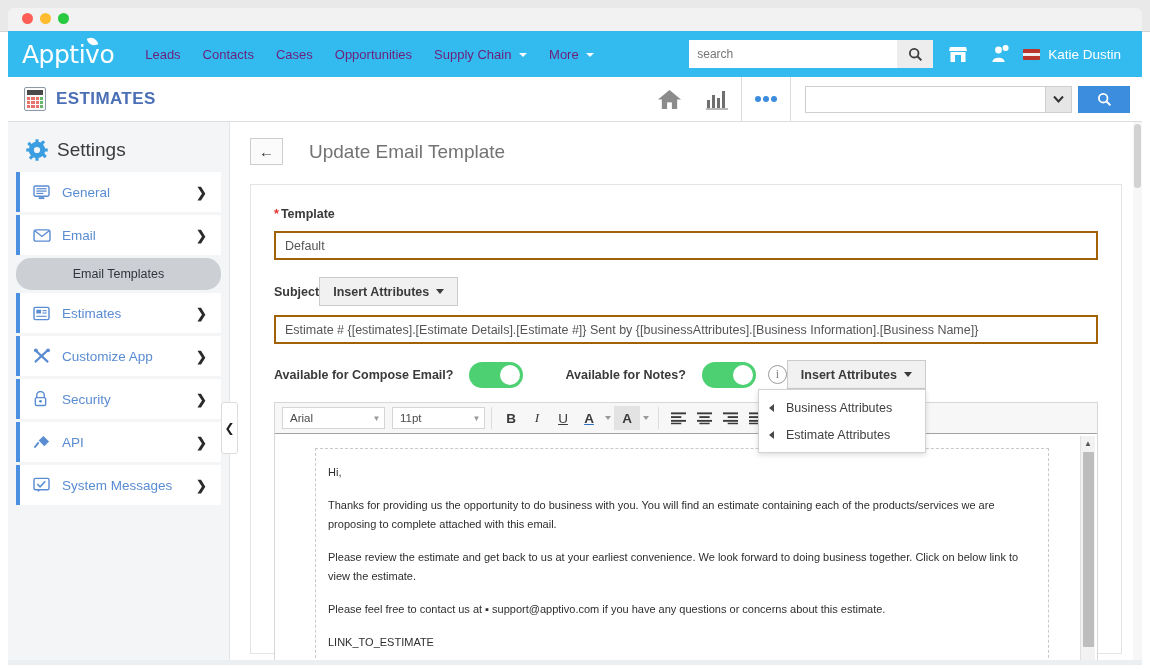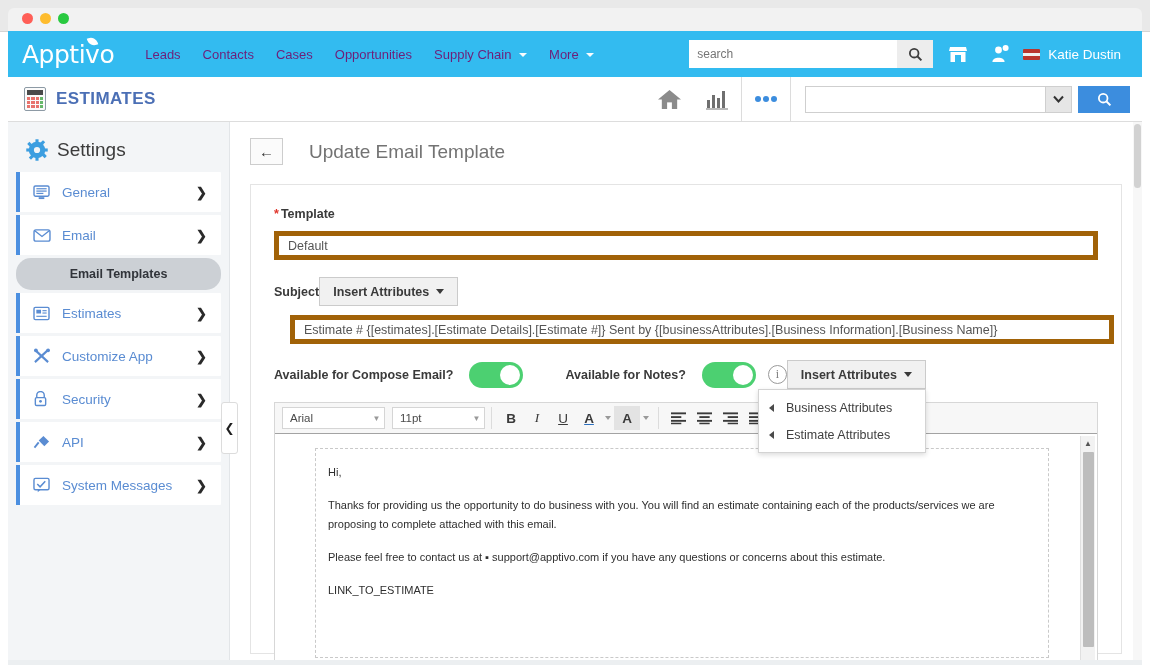--- a/index.html
+++ b/index.html
@@ -137,21 +137,21 @@
     background: #4b8fe0;
   }
   .side-item .si-icon { width: 22px; display: flex; align-items: center; }
   .side-item .si-label {
     color: #5a8cd2; font-size: 13.5px; margin-left: 7px; flex: 1;
   }
   .side-item .si-arrow { margin-right: 14px; color: #2a2a2a; font-size: 13px; font-weight: bold; }
   .side-sub {
     height: 32px; background: #ccd0d5; margin-bottom: 3px;
     display: flex; align-items: center; justify-content: center;
-    color: #31343a; font-size: 12.5px; font-weight: bold; cursor: pointer; border-radius: 15px;
+    color: #31343a; font-size: 12.5px; font-weight: normal; cursor: pointer; border-radius: 15px;
   }
   #sidebar-collapse {
     position: absolute; right: -9px; top: 280px; width: 17px; height: 52px;
     background: #ffffff; border: 1px solid #dcdcdc; border-radius: 3px;
     display: flex; align-items: center; justify-content: center;
     font-size: 12px; color: #1f1f1f; cursor: pointer; z-index: 5;
   }
 
   
   #main { flex: 1; position: relative; background: #ffffff; overflow: hidden; }
@@ -163,21 +163,21 @@
   }
   #page-title { font-size: 19px; color: #737373; margin-left: 26px; }
 
   #form-card {
     margin: 19px 20px 0 20px; border: 1px solid #e4e4e4; background: #fff;
     height: 470px; position: relative; padding: 22px 23px 0 23px;
   }
   .field-label { font-size: 12.5px; font-weight: bold; color: #3a3a3a; }
   .req-star { color: #e0352b; margin-right: 2px; }
   .text-input {
-    width: 100%; height: 29px; border: 5px solid #a16207; background: #fff;
+    width: 100%; height: 29px; border: 2px solid #a16207; background: #fff;
     padding: 0 9px; font-size: 12.5px; color: #555; outline: none;
     font-family: "Liberation Sans", sans-serif;
   }
   .row-between { display: flex; align-items: center; }
   .attr-btn {
     height: 29px; padding: 0 13px; background: #f1f1f1; border: 1px solid #cbcbcb;
     font-size: 12.5px; font-weight: bold; color: #3a3a3a; cursor: pointer;
     display: flex; align-items: center; font-family: "Liberation Sans", sans-serif;
   }
   .attr-btn .caret {
@@ -557,21 +557,21 @@
 
         
         <div class="row-between" style="margin-top:17px; position:relative;">
           <div class="field-label">Subject</div>
           <div class="attr-btn">
             <span>Insert Attributes</span>
             <span class="caret"></span>
           </div>
         </div>
 
-        <input class="text-input" style="margin-top: 9px; margin-left: 16px;" type="text" value="Estimate # {[estimates].[Estimate Details].[Estimate #]} Sent by {[businessAttributes].[Business Information].[Business Name]}">
+        <input class="text-input" style="margin-top: 9px;" type="text" value="Estimate # {[estimates].[Estimate Details].[Estimate #]} Sent by {[businessAttributes].[Business Information].[Business Name]}">
 
         
         <div class="row-between" style="margin-top:16px; position:relative;">
           <div style="display:flex; align-items:center;">
             <span class="field-label">Available for Compose Email?</span>
             <div class="toggle" style="margin-left:16px">
               <span class="knob"></span>
             </div>
             <span class="field-label" style="margin-left:42px">Available for Notes?</span>
             <div class="toggle" style="margin-left:16px">
@@ -708,20 +708,21 @@
                     <path d="M11 3.2 A2.6 2.6 0 0 1 11 6.9 L9 8.9"></path>
                   </g>
                 </svg>
             </div>
           </div>
 
           <div id="editor-body">
             <div id="editor-content-box">
               <div class="email-p">Hi,</div>
               <div class="email-p">Thanks for providing us the opportunity to do business with you. You will find an estimate containing each of the products/services we are proposing to complete attached with this email.</div>
+              <div class="email-p">Please review the estimate and get back to us at your earliest convenience. We look forward to doing business together. Click on below link to view the estimate.</div>
               <div class="email-p email-link">Please feel free to contact us at ▪ support@apptivo.com if you have any questions or concerns about this estimate.</div>
               <div class="email-p">LINK_TO_ESTIMATE</div>
             </div>
 
             <div id="editor-scrollbar">
               <div id="editor-scroll-up">▲</div>
               <div id="editor-scroll-thumb"></div>
             </div>
           </div>
         </div>

